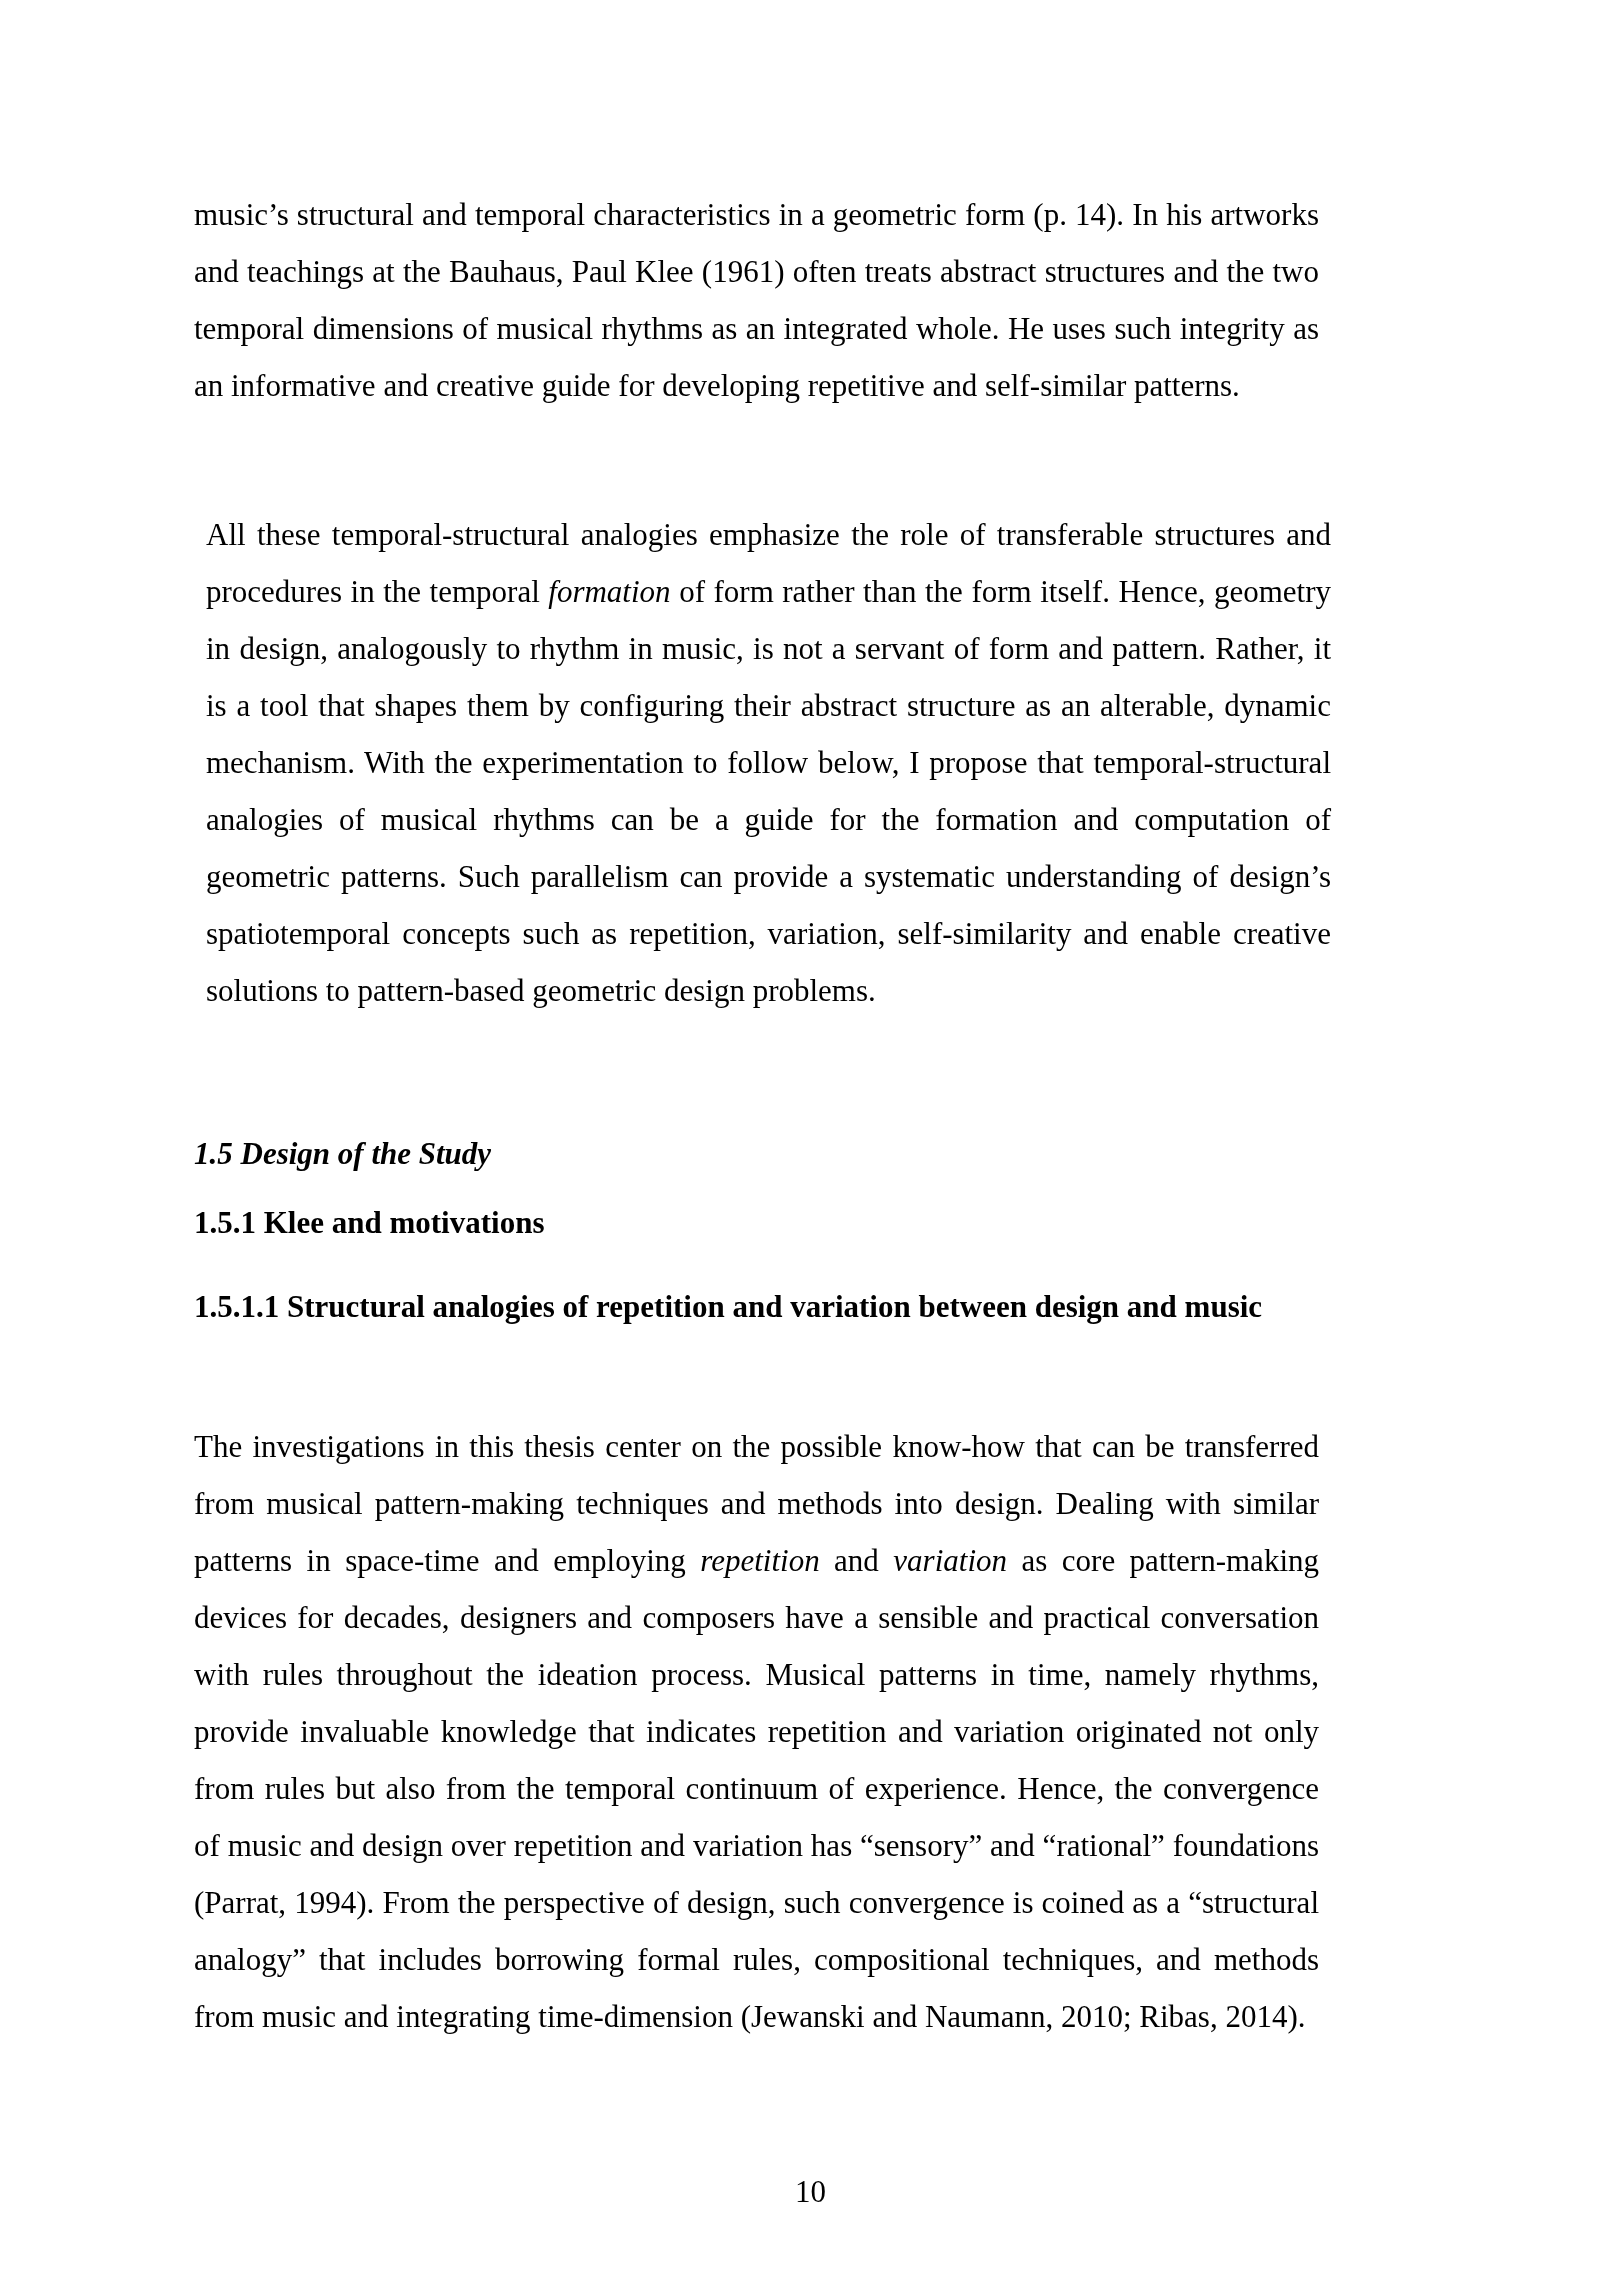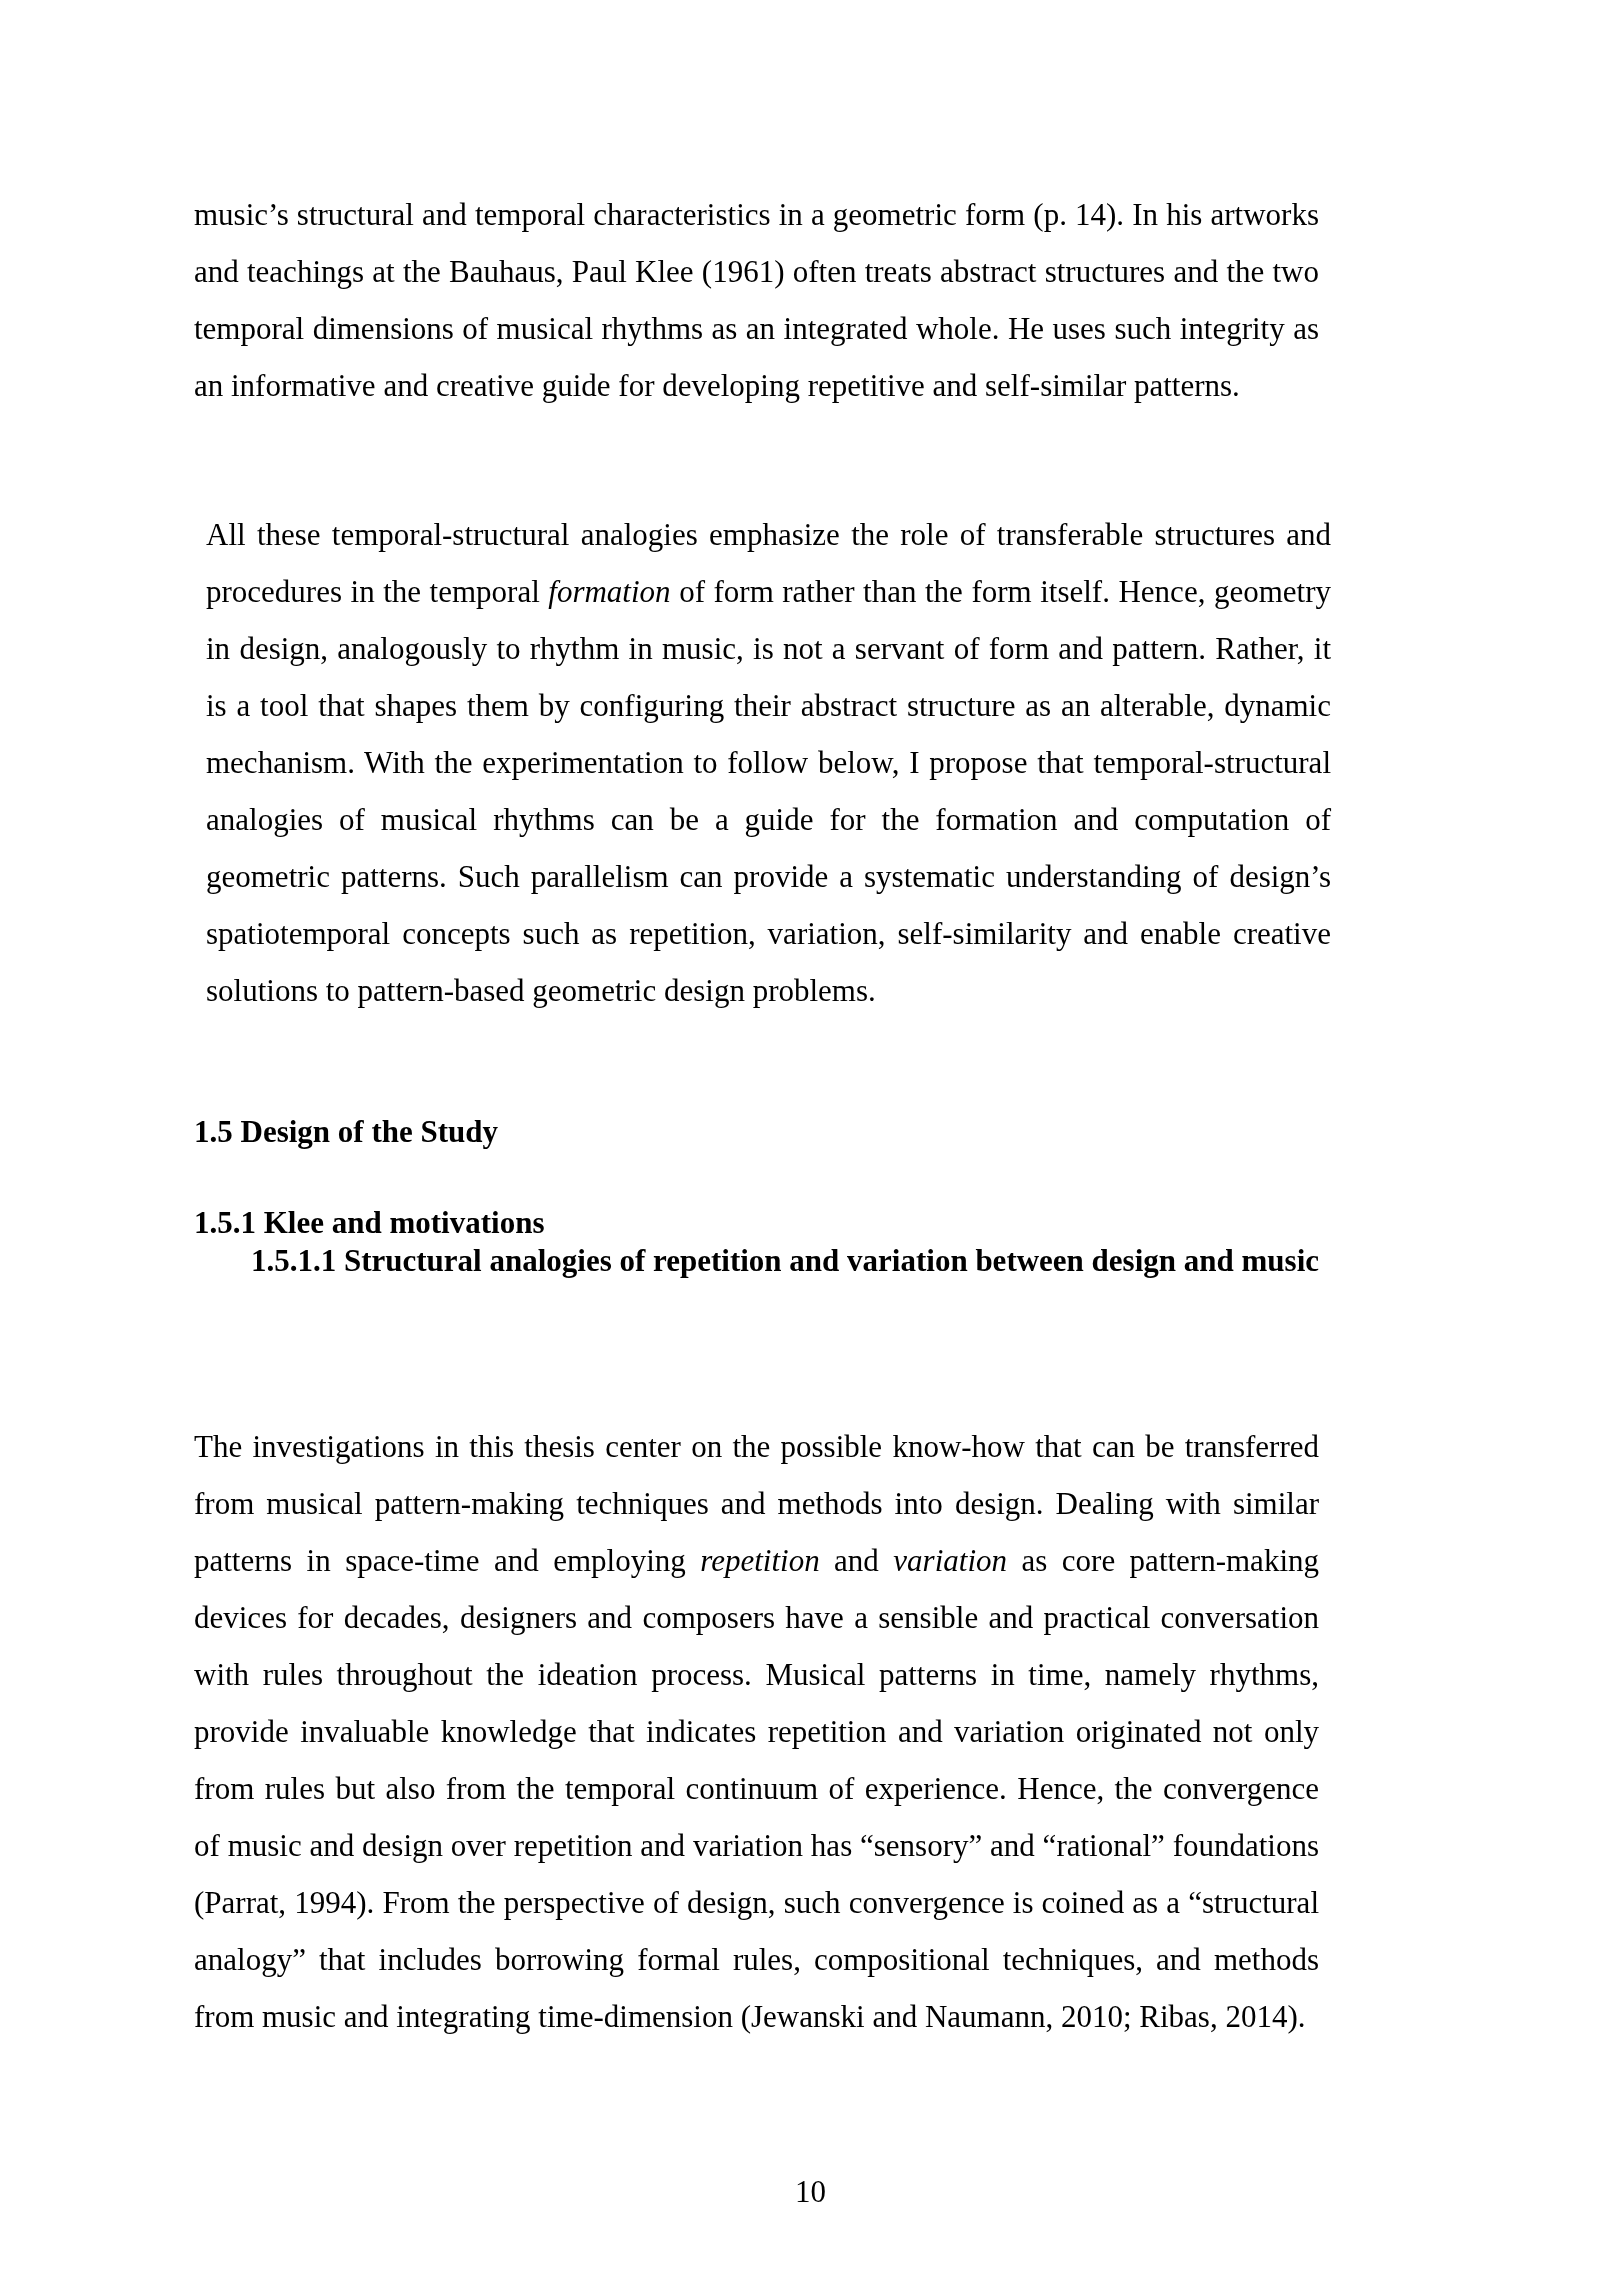--- a/index.html
+++ b/index.html
@@ -36,23 +36,23 @@
     .p2 { position: absolute; top: 306px; left: 12px; width: 1125px; }
     h2, h3, h4 {
       margin: 0;
       font-size: 31px;
       font-weight: bold;
       line-height: 57px;
       position: absolute;
       left: 0;
       width: 1125px;
     }
-    .h-15 { top: 917px; }
+    .h-15 { top: 939px; font-style: italic; }
     .h-151 { top: 1008px; }
-    .h-1511 { top: 1046px; text-align: right; }
+    .h-1511 { top: 1092px; }
     .p3 { position: absolute; top: 1232px; left: 0; width: 1125px; }
     em { font-style: italic; }
     .page-number {
       position: absolute;
       top: 2159px;
       left: 0;
       width: 1621px;
       text-align: center;
       font-size: 31px;
       line-height: 39px;

